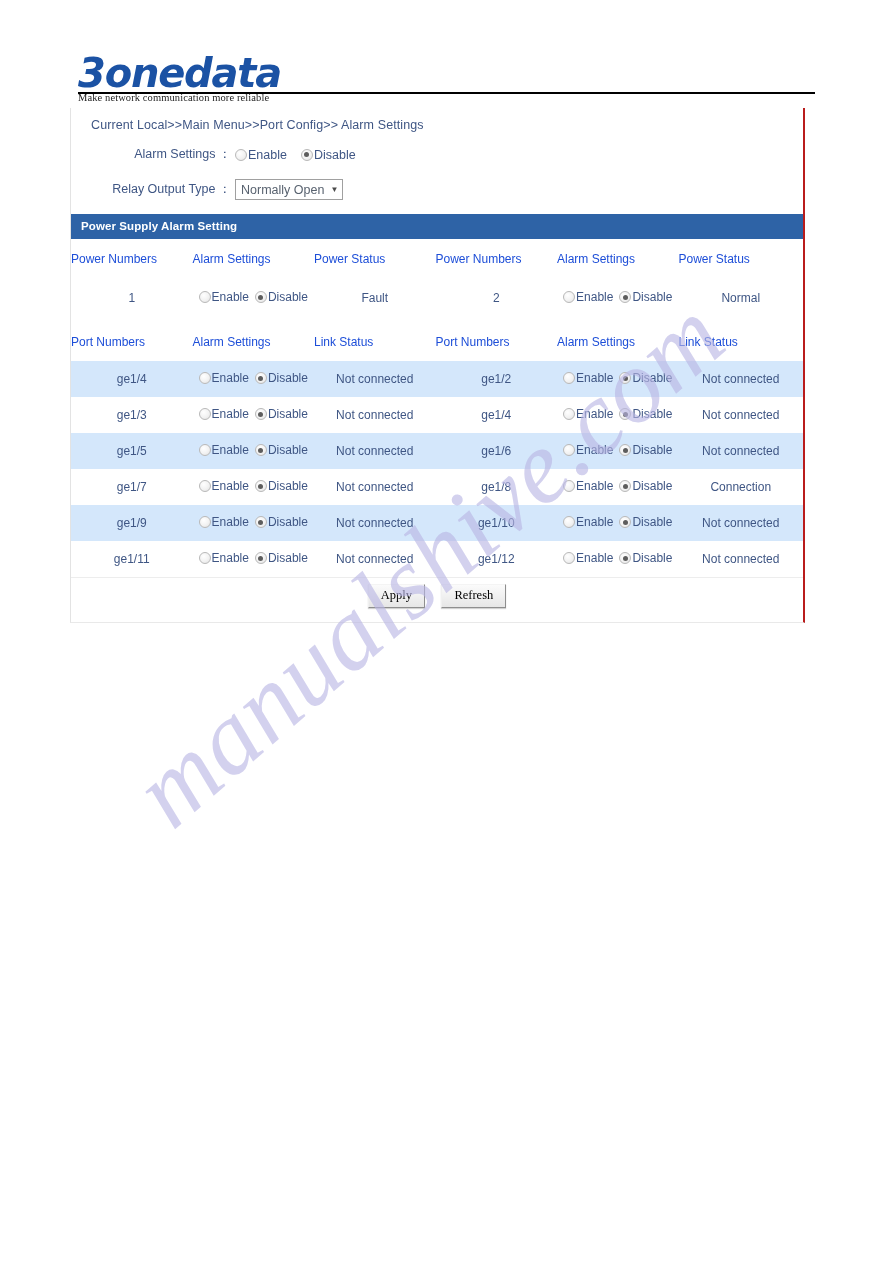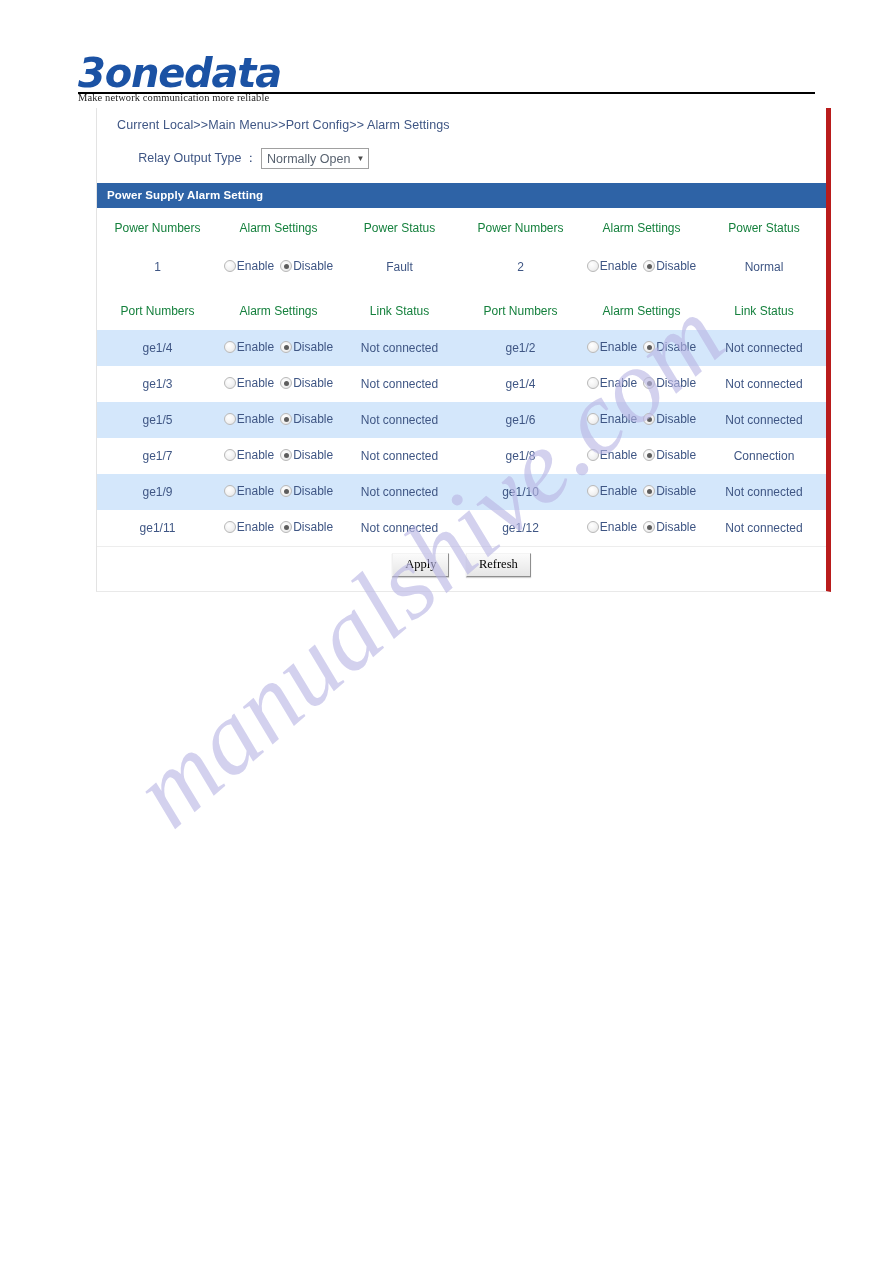--- a/index.html
+++ b/index.html
@@ -81,25 +81,25 @@
     left: 78px;
     top: 92px;
     width: 737px;
     height: 0;
     border-top: 2px solid #000000;
   }
 
   
   #content {
     position: absolute;
-    left: 96px;
+    left: 70px;
     top: 108px;
     width: 735px;
     border-left: 1px solid #e3e3e3;
-    border-right: 5px solid #b91c1c;
+    border-right: 2px solid #b91c1c;
     border-bottom: 1px solid #e9e9e9;
     box-sizing: border-box;
     background: transparent;
   }
 
   
   .breadcrumb {
     font-size: 12.5px;
     color: #3f5684;
     padding: 10px 0 0 20px;
@@ -194,24 +194,24 @@
 
   
   table.grid {
     width: 100%;
     border-collapse: collapse;
     table-layout: fixed;
     font-size: 12px;
   }
   table.grid th {
     font-weight: normal;
-    color: #15803d;
+    color: #1d4ed8;
     font-size: 12px;
     padding: 13px 0 12px 0;
-    text-align: center;
+    text-align: left;
     white-space: nowrap;
   }
   table.grid td {
     color: #3f5684;
     font-size: 12px;
     text-align: center;
     padding: 10px 0;
     white-space: nowrap;
   }
   tr.stripe td { background: #d4e7fb; }
@@ -262,20 +262,33 @@
       <div class="logo-main">3onedata</div>
       <div class="logo-tag">Make network communication more reliable</div>
     </div>
   </div>
   <div id="header-rule"></div>
 
   <div id="content">
 
     <div class="breadcrumb">Current Local&gt;&gt;Main Menu&gt;&gt;Port Config&gt;&gt; Alarm Settings</div>
 
+    <div class="form-row">
+      <div class="form-label"><span>Alarm Settings</span><span class="colon">：</span></div>
+      <div class="radio-group">
+        <label class="radio-opt">
+          <input type="radio" class="rb" name="alarm" style="">
+          <span>Enable</span>
+        </label>
+        <label class="radio-opt">
+          <input type="radio" class="rb checked" name="alarm" checked="" style="">
+          <span>Disable</span>
+        </label>
+      </div>
+    </div>
 
     <div class="form-row relay">
       <div class="form-label"><span>Relay Output Type</span><span class="colon">：</span></div>
       <div class="sel">
         <span>Normally Open</span>
         <span class="caret">▼</span>
       </div>
     </div>
 
     <div class="section-bar">Power Supply Alarm Setting</div>

